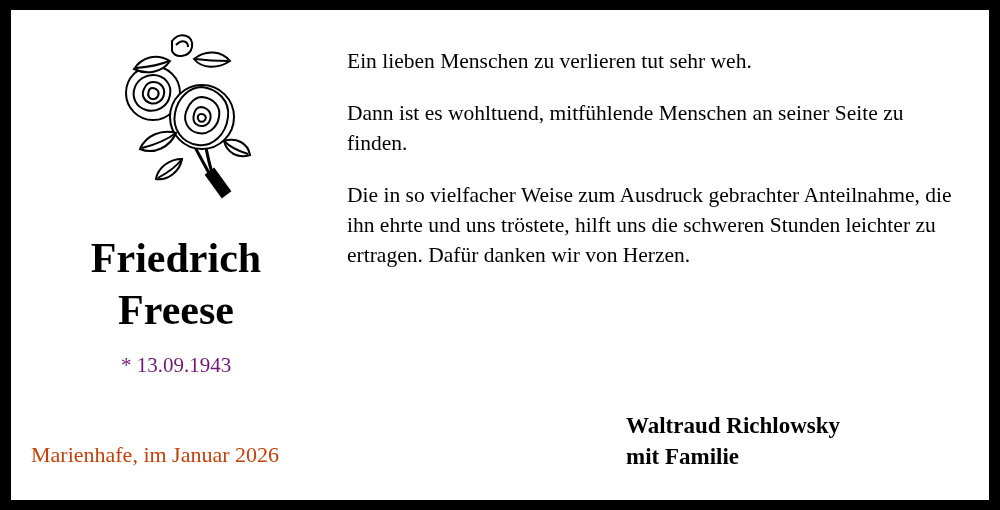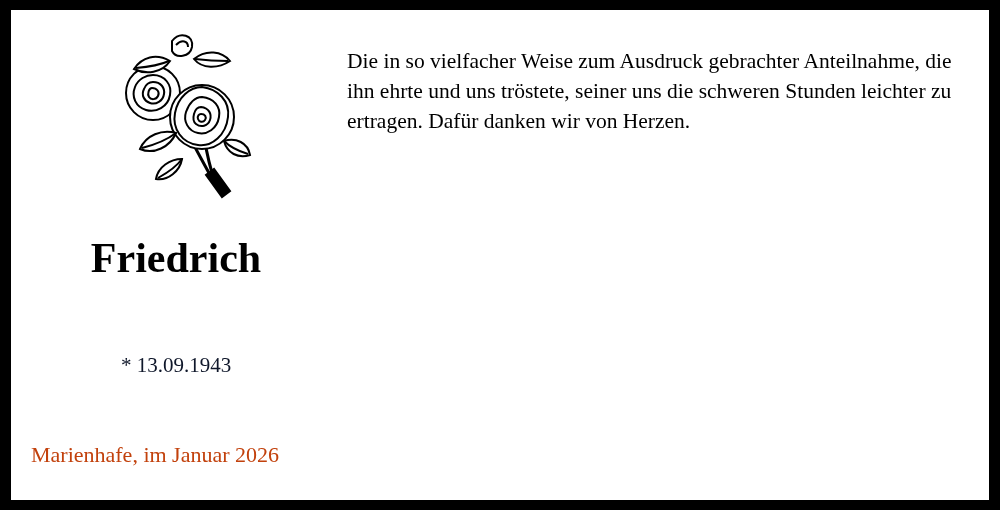--- a/index.html
+++ b/index.html
@@ -50,21 +50,21 @@
     color: #000000;
   }
   .dates {
     position: absolute;
     left: 0;
     top: 340px;
     width: 330px;
     text-align: center;
     font-size: 21px;
     line-height: 30px;
-    color: #0f172a;
+    color: #701a75;
   }
   .place {
     position: absolute;
     left: 20px;
     top: 432px;
     font-size: 22px;
     color: #c2410c;
   }
   .right-col {
     position: absolute;
@@ -129,27 +129,34 @@
           <path d="M118 116 C130 112, 142 118, 144 130 C132 134, 121 128, 118 116 Z" fill="#fff"></path>
           <path d="M142 129 C132 126, 123 121, 118 116"></path>
           <path d="M76 134 C64 134, 52 142, 50 154 C62 156, 74 146, 76 134 Z" fill="#fff"></path>
           <path d="M52 153 C61 148, 71 141, 76 134"></path>
         </g>
       </svg>
     </div>
 
     <div class="name">
       <div>Friedrich</div>
+      <div>Freese</div>
     </div>
 
     <div class="dates">
       <div>* 13.09.1943</div>
     </div>
 
     <div class="place">Marienhafe, im Januar 2026</div>
   </div>
 
   <div class="right-col">
-    <p class="para">Die in so vielfacher Weise zum Ausdruck gebrachter Anteilnahme, die ihn ehrte und uns tröstete, seiner uns die schweren Stunden leichter zu ertragen. Dafür danken wir von Herzen.</p>
+    <p class="para">Ein lieben Menschen zu verlieren tut sehr weh.</p>
+    <p class="para">Dann ist es wohltuend, mitfühlende Menschen an seiner Seite zu finden.</p>
+    <p class="para">Die in so vielfacher Weise zum Ausdruck gebrachter Anteilnahme, die ihn ehrte und uns tröstete, hilft uns die schweren Stunden leichter zu ertragen. Dafür danken wir von Herzen.</p>
   </div>
 
+  <div class="signature">
+    <div>Waltraud Richlowsky</div>
+    <div>mit Familie</div>
+  </div>
 
 </div>
 
 </body></html>

